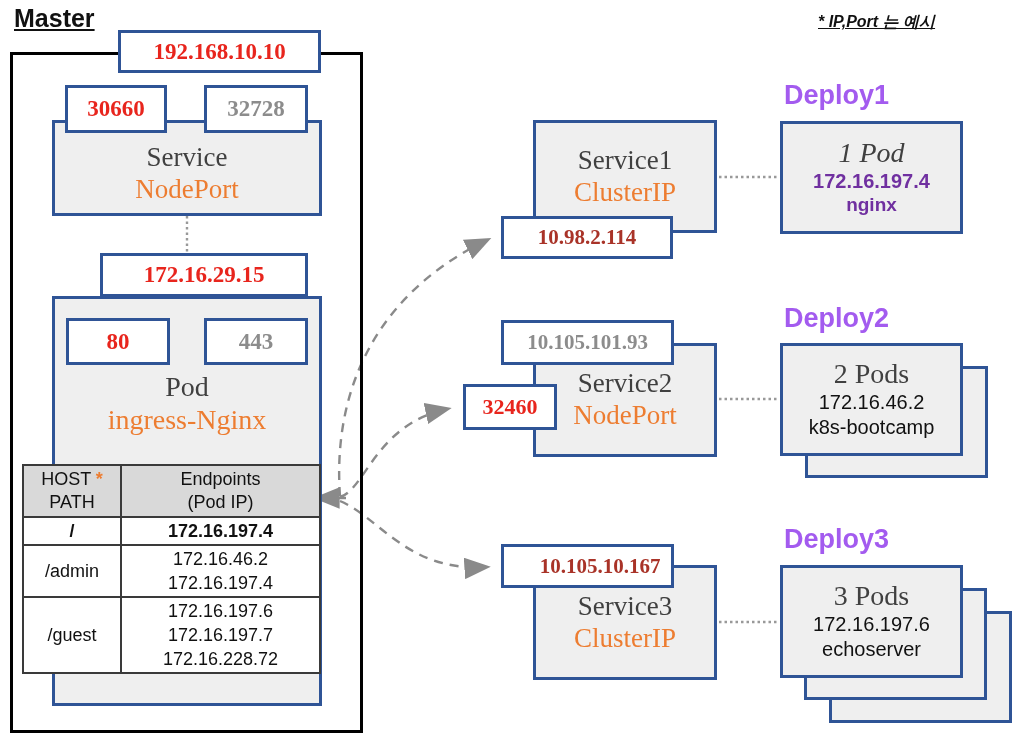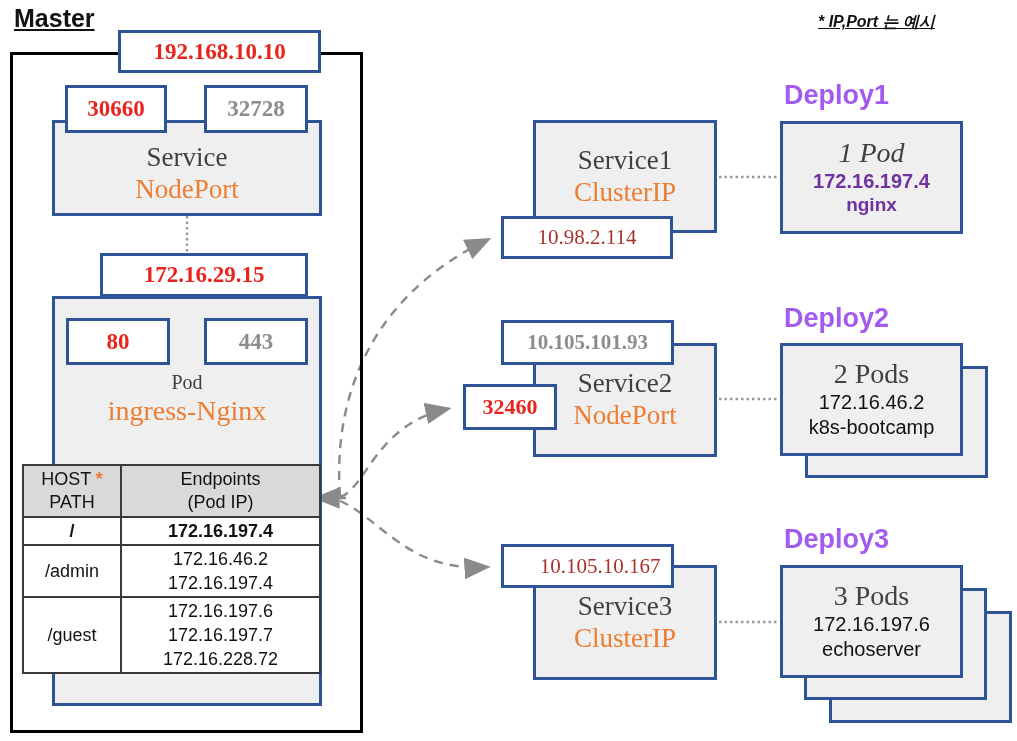--- a/index.html
+++ b/index.html
@@ -7,21 +7,21 @@
     position:relative;width:1017px;height:741px;overflow:hidden;
     font-family:"Liberation Sans",sans-serif;background:#ffffff;
   }
   .abs{position:absolute;}
   
   .blue-border{border:3px solid #2f5496;box-sizing:border-box;}
   .white-box{background:#ffffff;display:flex;align-items:center;justify-content:center;}
   .gray-panel{background:#efefef;display:flex;flex-direction:column;align-items:center;justify-content:center;}
   .serif{font-family:"Liberation Serif","DejaVu Serif",serif;}
   .red{color:#e8251d;font-weight:700;}
-  .darkred{color:#a93328;font-weight:400;}
+  .darkred{color:#a93328;font-weight:700;}
   .graytxt{color:#8c8c8c;font-weight:700;}
   .orange{color:#ed7d31;}
   .darkgray{color:#404040;}
   .purple{color:#7030a0;font-weight:700;}
   .deploy-label{color:#a35bef;font-weight:700;font-size:27px;}
   
   #master-frame{left:10px;top:52px;width:353px;height:681px;border:3px solid #000;box-sizing:border-box;}
   #master-label{left:14px;top:4px;font-size:25px;font-weight:700;text-decoration:underline;color:#111;}
   #annotation{left:818px;top:12px;width:196px;font-size:16px;font-weight:700;font-style:italic;text-decoration:underline;color:#111;}
   
@@ -74,21 +74,21 @@
   <div class="abs blue-border white-box serif graytxt" style="left:204px;top:85px;width:104px;height:48px;font-size:23px;z-index:3;">
     <span>32728</span>
   </div>
 
   <div class="abs blue-border white-box serif red" style="left:100px;top:253px;width:208px;height:44px;font-size:23px;z-index:5;">
     <span>172.16.29.15</span>
   </div>
 
   <div class="abs blue-border" style="left:52px;top:296px;width:270px;height:410px;background:#efefef;z-index:1;">
     <div class="abs" style="left:0;right:0;top:72px;text-align:center;">
-      <div class="serif darkgray" style="font-size:20px;line-height:1.15;">Pod</div>
+      <div class="serif darkgray" style="font-size:28px;line-height:1.15;">Pod</div>
       <div class="serif orange" style="font-size:28px;line-height:1.2;">ingress-Nginx</div>
     </div>
   </div>
   <div class="abs blue-border white-box serif red" style="left:66px;top:318px;width:104px;height:47px;font-size:23px;z-index:3;">
     <span>80</span>
   </div>
   <div class="abs blue-border white-box serif graytxt" style="left:204px;top:318px;width:104px;height:47px;font-size:23px;z-index:3;">
     <span>443</span>
   </div>
 

